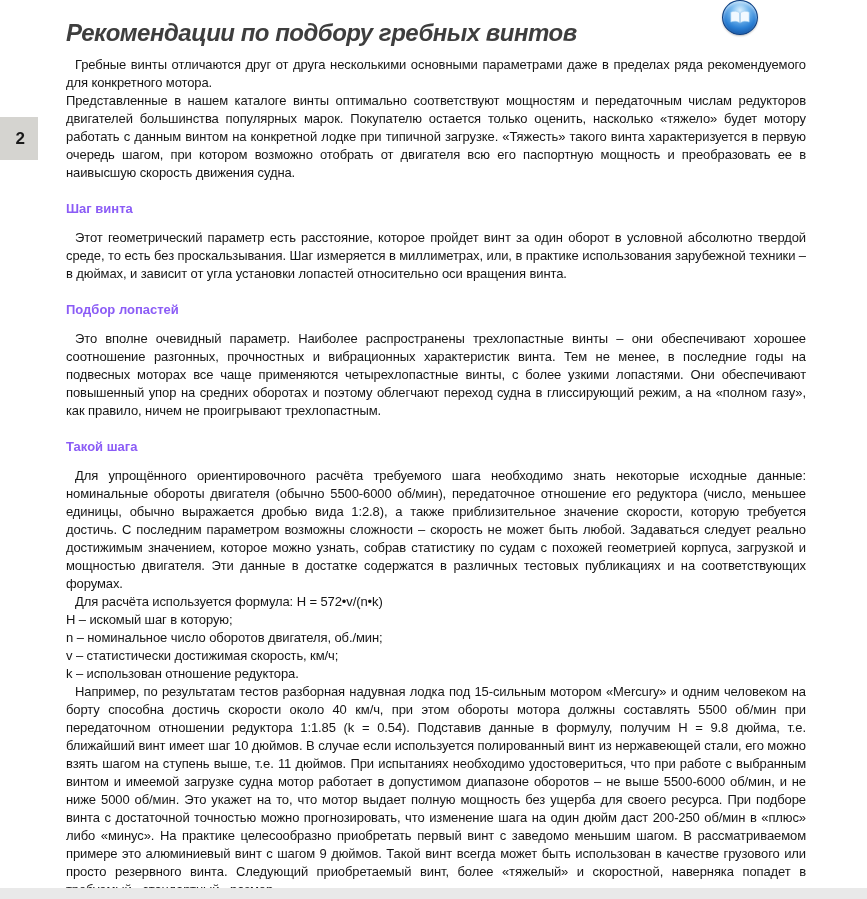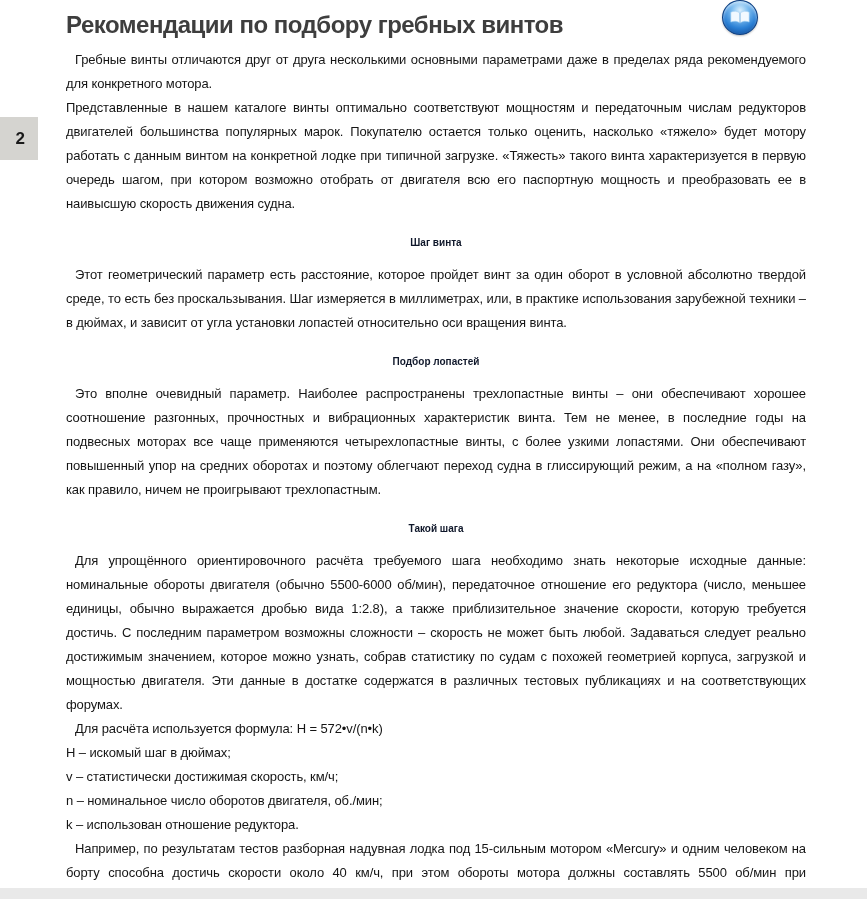--- a/index.html
+++ b/index.html
@@ -13,42 +13,42 @@
     font-family: "Liberation Sans", sans-serif;
     color: #151515;
   }
   .content {
     position: absolute;
     left: 66px;
     top: 0;
     width: 740px;
   }
   h1.title {
-    margin: 12px 0 10px 0;
+    margin: 20px 0 10px 0;
     font-size: 24px;
     line-height: 26px;
     font-weight: bold;
     letter-spacing: -0.5px;
     color: #3e3e3e;
+    font-style: italic;
   }
   .content p {
     font-size: 13px;
-    line-height: 24px;
+    line-height: 18px;
     letter-spacing: -0.1px;
     text-align: justify;
   }
   .content p.indent { text-indent: 9px; }
   .content p.gap { }
   h2.section-heading {
-    font-size: 10px;
+    font-size: 13px;
     line-height: 16px;
     font-weight: bold;
     margin: 19px 0 12px 0;
-    color: #0f172a;
-    text-align: center;
+    color: #8b5cf6;
   }
   .formula-def { text-align: left; }
   .page-tab {
     position: absolute;
     left: 0;
     top: 117px;
     width: 38px;
     height: 43px;
     background: #d5d4d0;
     display: flex;
@@ -109,23 +109,23 @@
     <h2 class="section-heading">Шаг винта</h2>
     <p class="indent">Этот геометрический параметр есть расстояние, которое пройдет винт за один оборот в условной абсолютно твердой среде, то есть без проскальзывания. Шаг измеряется в миллиметрах, или, в практике использования зарубежной техники – в дюймах, и зависит от угла установки лопастей относительно оси вращения винта.</p>
 
     <h2 class="section-heading">Подбор лопастей</h2>
     <p class="indent">Это вполне очевидный параметр. Наиболее распространены трехлопастные винты – они обеспечивают хорошее соотношение разгонных, прочностных и вибрационных характеристик винта. Тем не менее, в последние годы на подвесных моторах все чаще применяются четырехлопастные винты, с более узкими лопастями. Они обеспечивают повышенный упор на средних оборотах и поэтому облегчают переход судна в глиссирующий режим, а на «полном газу», как правило, ничем не проигрывают трехлопастным.</p>
 
     <h2 class="section-heading">Такой шага</h2>
     <p class="indent gap">Для упрощённого ориентировочного расчёта требуемого шага необходимо знать некоторые исходные данные: номинальные обороты двигателя (обычно 5500-6000 об/мин), передаточное отношение его редуктора (число, меньшее единицы, обычно выражается дробью вида 1:2.8), а также приблизительное значение скорости, которую требуется достичь. С последним параметром возможны сложности – скорость не может быть любой. Задаваться следует реально достижимым значением, которое можно узнать, собрав статистику по судам с похожей геометрией корпуса, загрузкой и мощностью двигателя. Эти данные в достатке содержатся в различных тестовых публикациях и на соответствующих форумах.</p>
 
     <p class="indent gap">Для расчёта используется формула:  H = 572•v/(n•k)</p>
-    <p class="formula-def">H – искомый шаг в дюймах;</p>
+    <p class="formula-def">H – искомый шаг в которую;</p>
+    <p class="formula-def">n – номинальное число оборотов двигателя, об./мин;</p>
     <p class="formula-def">v – статистически достижимая скорость, км/ч;</p>
-    <p class="formula-def">n – номинальное число оборотов двигателя, об./мин;</p>
     <p class="formula-def">k – использован отношение редуктора.</p>
 
     <p class="indent gap">Например, по результатам тестов разборная надувная лодка под 15-сильным мотором «Mercury» и одним человеком на борту способна достичь скорости около 40 км/ч, при этом обороты мотора должны составлять 5500 об/мин при передаточном отношении редуктора 1:1.85 (k = 0.54). Подставив данные в формулу, получим H = 9.8 дюйма, т.е. ближайший винт имеет шаг 10 дюймов. В случае если используется полированный винт из нержавеющей стали, его можно взять шагом на ступень выше, т.е. 11 дюймов. При испытаниях необходимо удостовериться, что при работе с выбранным винтом и имеемой загрузке судна мотор работает в допустимом диапазоне оборотов – не выше 5500-6000 об/мин, и не ниже 5000 об/мин. Это укажет на то, что мотор выдает полную мощность без ущерба для своего ресурса. При подборе винта с достаточной точностью можно прогнозировать, что изменение шага на один дюйм даст 200-250 об/мин в «плюс» либо «минус». На практике целесообразно приобретать первый винт с заведомо меньшим шагом. В рассматриваемом примере это алюминиевый винт с шагом 9 дюймов. Такой винт всегда может быть использован в качестве грузового или просто резервного винта. Следующий приобретаемый винт, более «тяжелый» и скоростной, наверняка попадет в требуемый «стандартный» размер.</p>
 
   </div>
 
   <div class="footer-strip"></div>
 
 </div>
 

